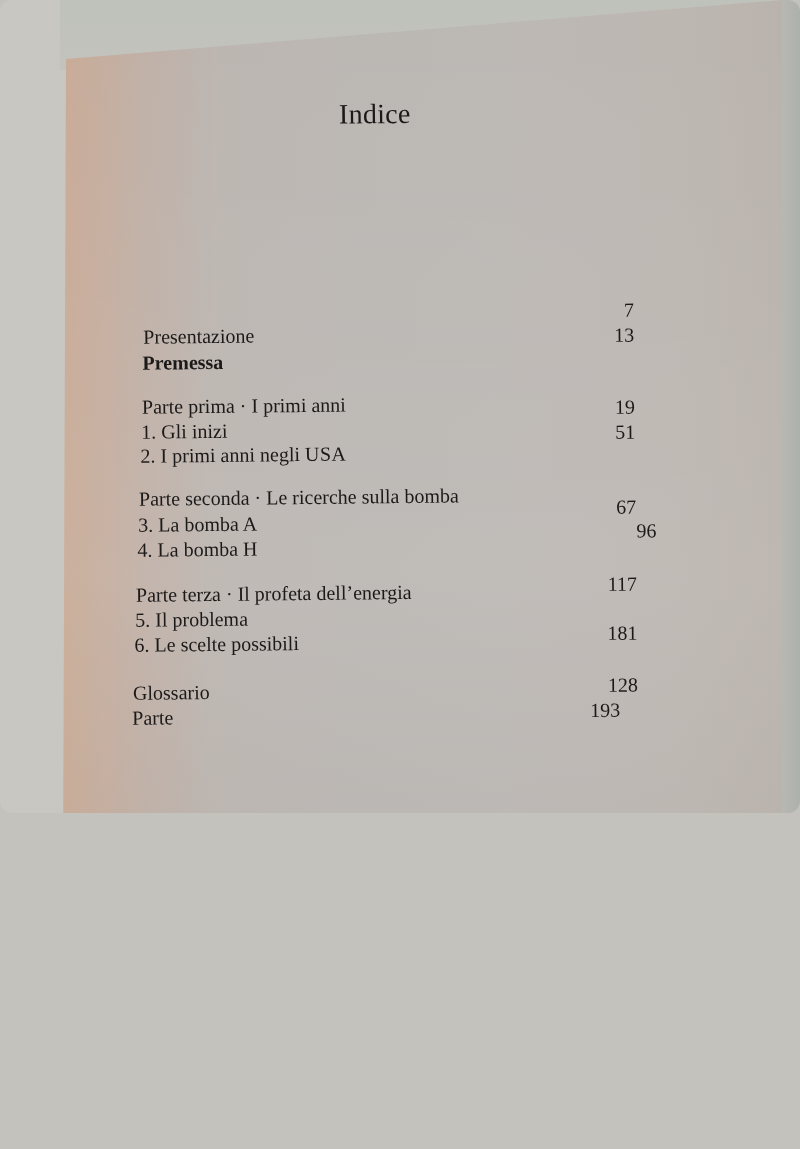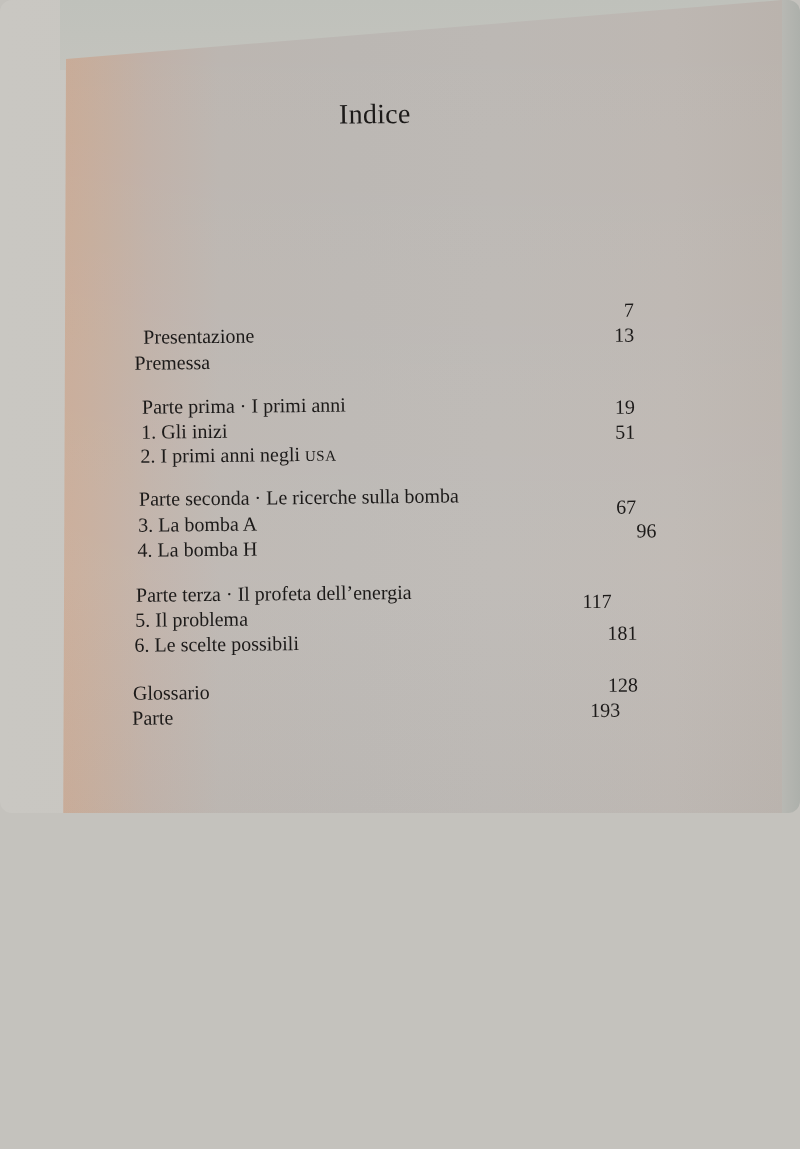--- a/index.html
+++ b/index.html
@@ -77,59 +77,59 @@
       white-space: nowrap;
     }
     .toc-num {
       position: absolute;
       font-size: 20px;
       line-height: 24px;
       text-align: right;
       width: 80px;
     }
     .smallcaps {
-      font-size: 15px;
+      font-size: 20px;
       letter-spacing: 0.5px;
       margin-top: 48px;
     }
   </style>
 </head>
 <body>
 
 <div class="scene">
   <div class="top-surface"></div>
   <div class="right-edge"></div>
   <div class="page"></div>
 
   <div class="content">
     <div class="title">Indice</div>
 
     <div class="toc-line" style="left:145px; top:322px;">Presentazione</div>
     <div class="toc-num" style="left:556px; top:300px;">7</div>
-    <div class="toc-line" style="left:136px; top:348px;">Premessa</div>
+    <div class="toc-line" style="left:144px; top:348px;font-weight:bold;">Premessa</div>
     <div class="toc-num" style="left:556px; top:325px;">13</div>
 
     <div class="toc-line" style="left:143px; top:392px;">Parte prima · I primi anni</div>
     <div class="toc-line" style="left:142px; top:417px;text-align:right;">1. Gli inizi</div>
     <div class="toc-num" style="left:556px; top:397px;">19</div>
     <div class="toc-line" style="left:141px; top:441px;">
       <span>2. I primi anni negli</span>
       <span class="smallcaps">USA</span>
     </div>
     <div class="toc-num" style="left:556px; top:422px;">51</div>
 
     <div class="toc-line" style="left:139px; top:484px;">Parte seconda · Le ricerche sulla bomba</div>
     <div class="toc-line" style="left:138px; top:510px;">3. La bomba A</div>
     <div class="toc-num" style="left:556px; top:497px;">67</div>
     <div class="toc-line" style="left:137px; top:535px;">4. La bomba H</div>
     <div class="toc-num" style="left:576px; top:521px;">96</div>
 
     <div class="toc-line" style="left:135px; top:580px;">Parte terza · Il profeta dell’energia</div>
     <div class="toc-line" style="left:134px; top:605px;">5. Il problema</div>
-    <div class="toc-num" style="left:556px; top:591px;text-align:center;">117</div>
+    <div class="toc-num" style="left:556px; top:574px;">117</div>
     <div class="toc-line" style="left:133px; top:630px;">6. Le scelte possibili</div>
     <div class="toc-num" style="left:556px; top:623px;">181</div>
 
     <div class="toc-line" style="left:131px; top:678px;">Glossario</div>
     <div class="toc-num" style="left:556px; top:675px;">128</div>
     <div class="toc-line" style="left:130px; top:703px;">Parte</div>
     <div class="toc-num" style="left:538px; top:700px;">193</div>
   </div>
 </div>
 

